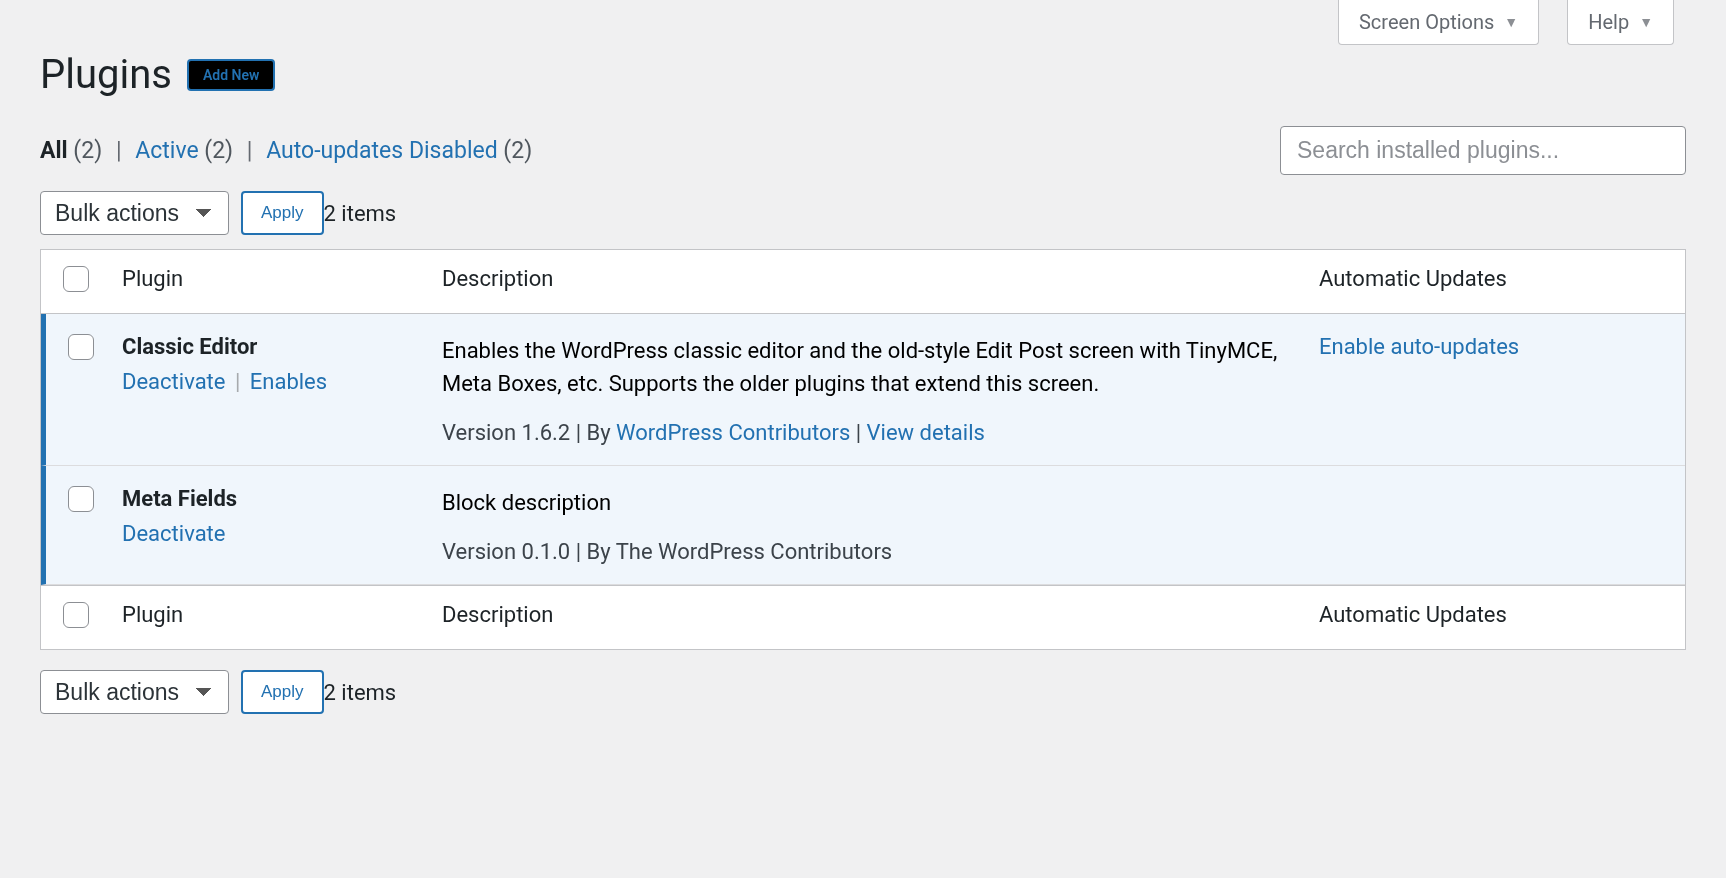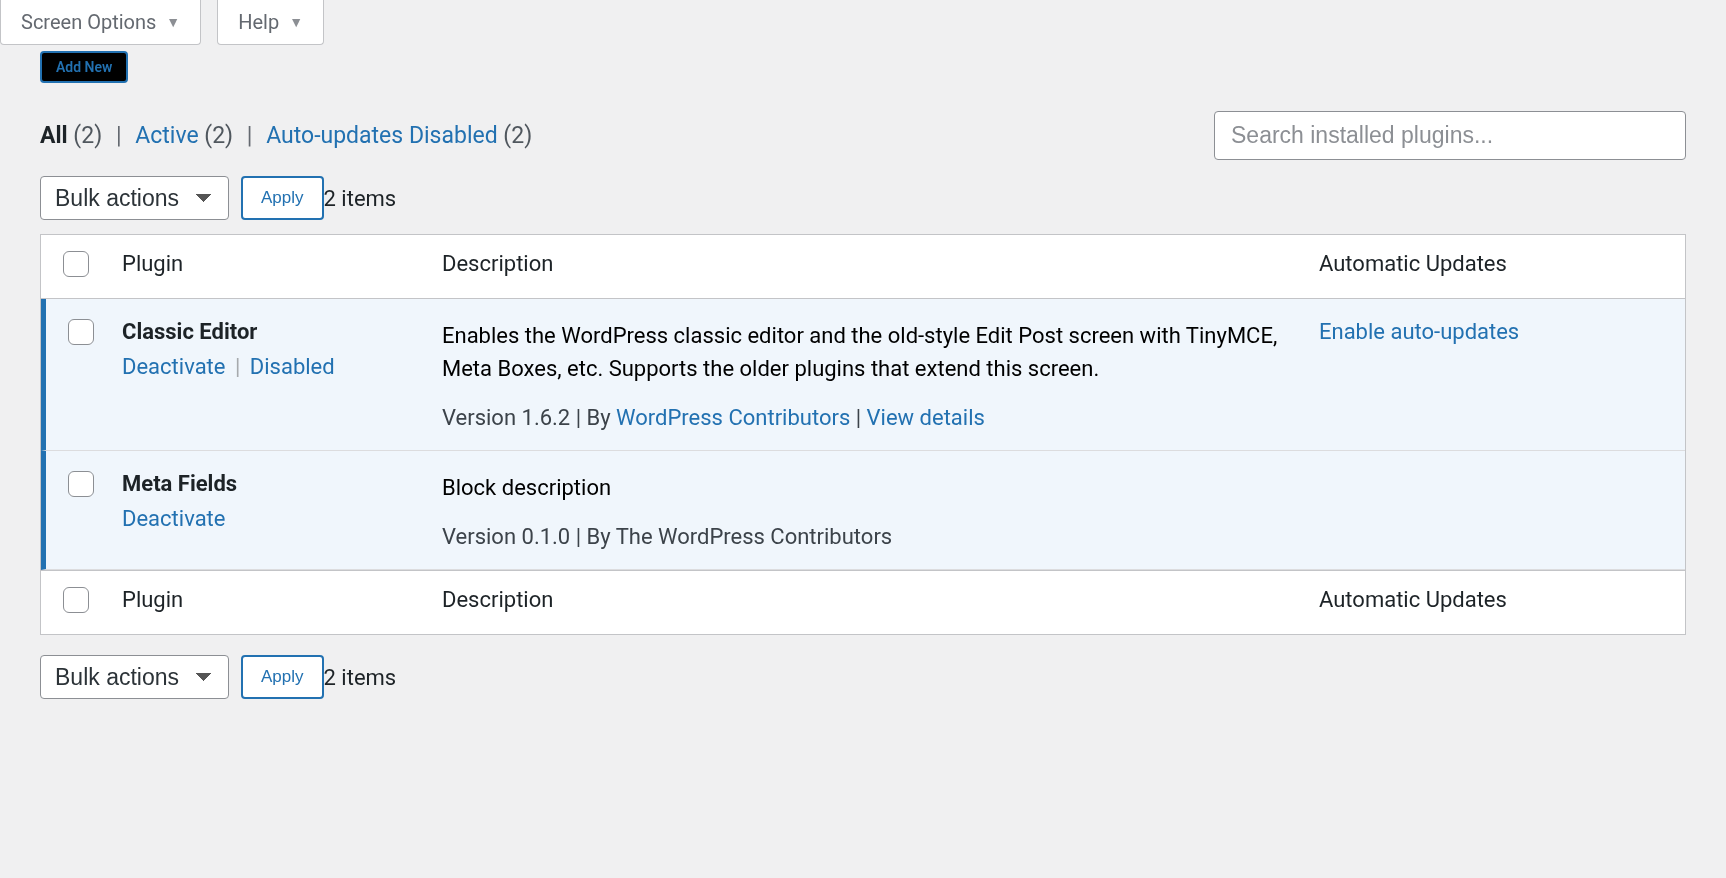--- a/index.html
+++ b/index.html
@@ -8,23 +8,23 @@
       background: #f0f0f1;
       color: #1d2327;
       font-size: 14px;
       width: 1726px;
     }
     .wrap { padding: 0 40px 40px 40px; }
     
     
     .screen-meta {
       display: flex;
-      justify-content: flex-start;
-      gap: 16px;
-      padding-right: 40px;
+      justify-content: flex-end;
+      gap: 28px;
+      padding-right: 52px;
     }
     .screen-meta-toggle {
       background: #fff;
       border: 1px solid #c3c4c7;
       border-top: none;
       border-radius: 0 0 4px 4px;
       padding: 10px 20px;
       font-size: 20px;
       color: #646970;
       cursor: pointer;
@@ -53,21 +53,21 @@
     }
     
     
     .filter-search-row { display: flex; align-items: center; justify-content: space-between; margin-top: 28px; }
     .subsubsub { font-size: 23px; color: #646970; }
     .subsubsub .sep { margin: 0 8px; }
     .subsubsub .link { color: #2271b1; cursor: pointer; }
     .subsubsub .current { font-weight: 700; color: #1d2327; }
     .subsubsub .count { color: #50575e; font-weight: 400; }
     .search-box input[type="search"] {
-      width: 472px;
+      width: 406px;
       font-size: 23px;
       padding: 10px 16px;
       border: 1px solid #8c8f94;
       border-radius: 4px;
       background: #fff;
       color: #1d2327;
     }
     .search-box input[type="search"]::placeholder { color: #8c8f94; }
     
     
@@ -160,20 +160,21 @@
   </div>
   <div class="screen-meta-toggle">
     <span>Help</span>
     <span class="tri">▼</span>
   </div>
 </div>
 
 <div class="wrap">
 
   <div class="heading-row">
+    <h1 class="page-title">Plugins</h1>
     <a class="page-title-action">Add New</a>
   </div>
 
   <div class="filter-search-row">
     <div class="subsubsub">
       <span class="current">
         <span>All</span>
         <span class="count">(2)</span>
       </span>
       <span class="sep">|</span>
@@ -212,21 +213,21 @@
       </tr>
     </thead>
     <tbody>
       <tr class="active">
         <td class="check-col"><input type="checkbox" class="cb" style=""></td>
         <td class="plugin-col">
           <div class="plugin-title">Classic Editor</div>
           <div class="row-actions">
             <span class="link">Deactivate</span>
             <span class="sep">|</span>
-            <span class="link">Disabled</span>
+            <span class="link">Enables</span>
           </div>
         </td>
         <td class="desc-col">
           <div class="plugin-desc">Enables the WordPress classic editor and the old-style Edit Post screen with TinyMCE, Meta Boxes, etc. Supports the older plugins that extend this screen.</div>
           <div class="plugin-meta">
             <span>Version 1.6.2 | By </span><span class="link">WordPress Contributors</span><span> | </span><span class="link">View details</span>
           </div>
         </td>
         <td class="auto-col">
           <span class="enable-auto">Enable auto-updates</span>

